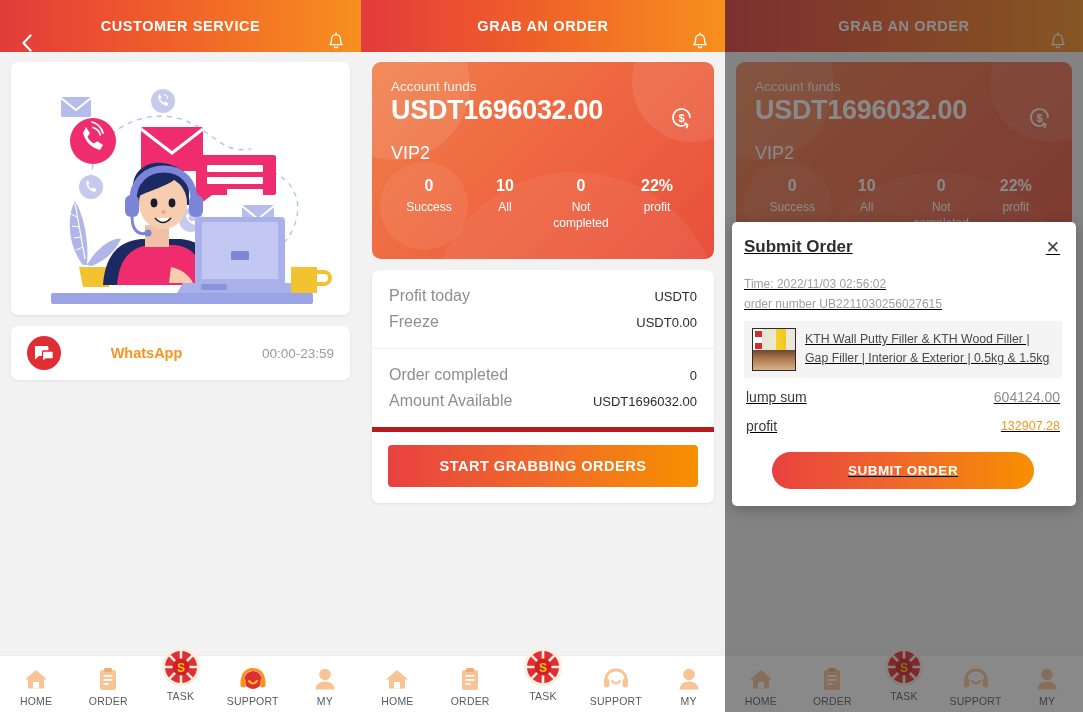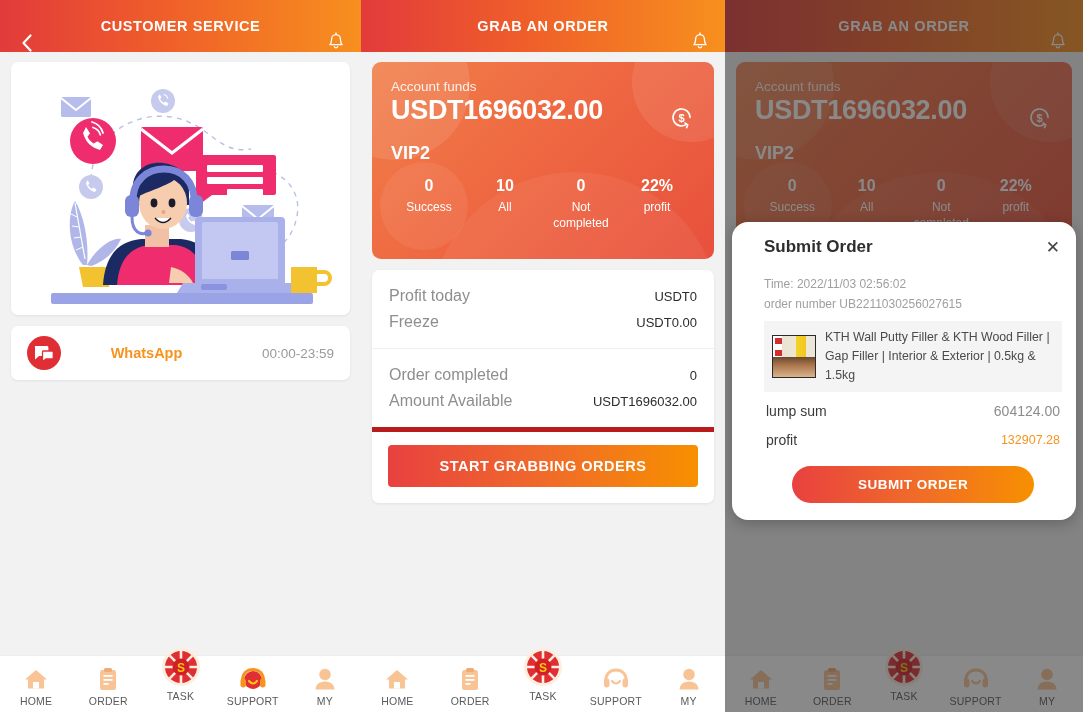--- a/index.html
+++ b/index.html
@@ -80,21 +80,21 @@
     padding: 17px 19px 0 19px;
   }
   .funds .blob { position: absolute; border-radius: 50%; background: rgba(255,255,255,0.10); }
   .funds .blob.b1 { width: 150px; height: 150px; left: -52px; top: -52px; }
   .funds .blob.b2 { width: 120px; height: 120px; right: -38px; top: -40px; background: rgba(255,255,255,0.09); }
   .funds .blob.b3 { width: 88px; height: 88px; left: 8px; top: 100px; background: rgba(255,255,255,0.07); }
   .funds .blob.b4 { width: 290px; height: 290px; left: 58px; top: 110px; background: rgba(255,255,255,0.06); }
   .funds-inner { position: relative; z-index: 2; }
   .funds-label { font-size: 13.5px; color: rgba(255,255,255,0.88); }
   .funds-amount { font-size: 27px; font-weight: bold; margin-top: 1px; letter-spacing: -0.3px; }
-  .funds-vip { font-size: 18px; font-weight: bold; margin-top: 17px; }
+  .funds-vip { font-size: 18px; font-weight: normal; margin-top: 17px; }
   .refund-icon { position: absolute; right: 19px; top: 42px; z-index: 3; }
   .stats { display: flex; margin-top: 13px; position: relative; z-index: 2; }
   .stat { flex: 1; text-align: center; }
   .stat-v { font-size: 16px; font-weight: bold; }
   .stat-l { font-size: 12px; margin-top: 4px; line-height: 1.35; }
 
   
   .sum-card { margin-top: 11px; }
   .sum-sec { padding: 13px 17px; }
   .sum-sec + .sum-sec { border-top: 1px solid #efefef; }
@@ -131,24 +131,25 @@
   
   .overlay {
     position: absolute; inset: 0;
     background: rgba(40,40,40,0.55);
     z-index: 40;
   }
   .modal {
     position: absolute;
     left: 7px; right: 7px; top: 222px;
     background: #fff;
-    border-radius: 16px;
+    border-radius: 5px;
     z-index: 50;
-    padding: 15px 14px 17px 32px;
+    padding: 15px 14px 17px 12px;
     box-shadow: 0 3px 14px rgba(0,0,0,0.25);
+    text-decoration: underline;
   }
   .modal-head { display: flex; align-items: flex-start; justify-content: space-between; }
   .modal-title { font-size: 17px; color: #2e2e2e; font-weight: bold; }
   .modal-close { font-size: 17px; color: #444; cursor: pointer; line-height: 1; padding: 2px 2px 6px 10px; }
   .modal-meta { color: #9f9f9f; font-size: 12px; margin-top: 13px; line-height: 1.65; }
   .prod {
     display: flex; gap: 9px; align-items: center;
     background: #f4f4f4;
     padding: 7px 8px;
     margin-top: 6px;

